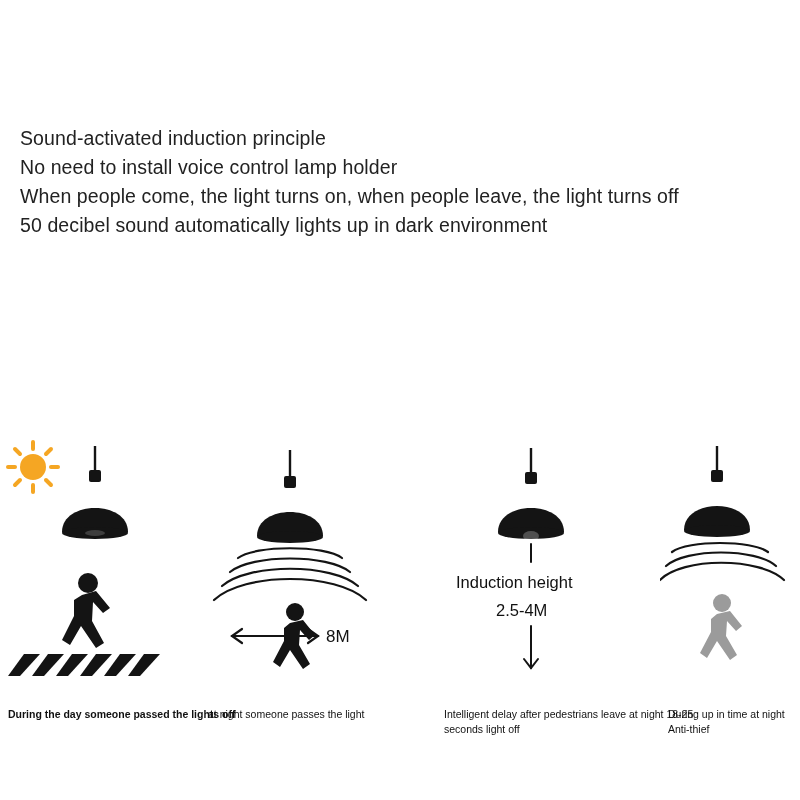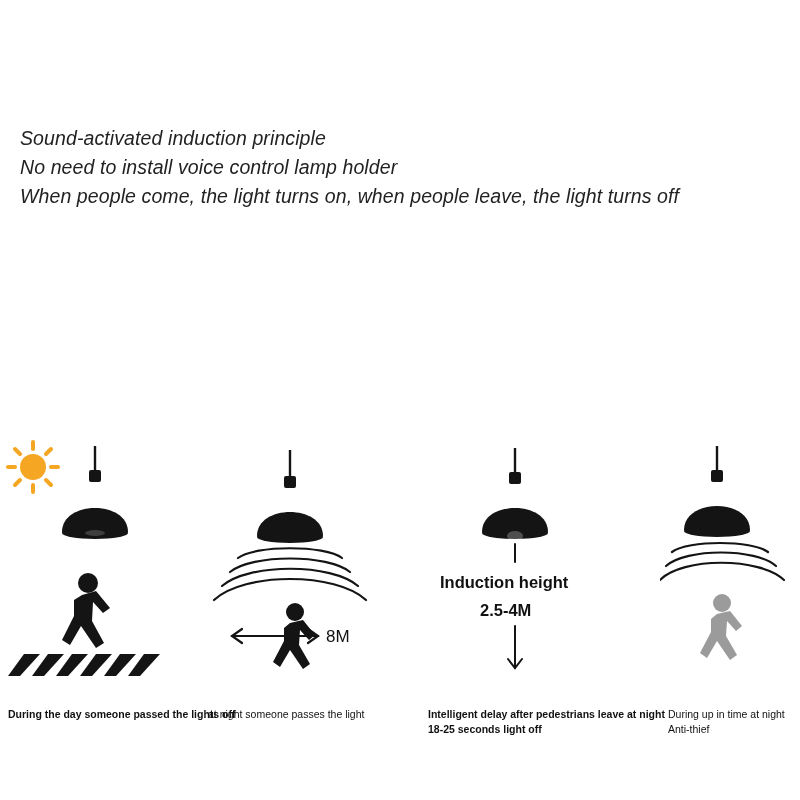--- a/index.html
+++ b/index.html
@@ -15,21 +15,20 @@
     color: #1a1a1a;
     overflow: hidden;
   }
 
   
   #headline {
     position: absolute;
     left: 20px;
     top: 124px;
     width: 770px;
-    font-style: italic;
   }
   #headline .line {
     font-size: 19.5px;
     line-height: 29px;
     color: #222222;
     white-space: nowrap;
     letter-spacing: 0.1px;
   }
 
   
@@ -41,21 +40,21 @@
     height: 320px;
   }
   .panel {
     position: absolute;
     top: 0;
     width: 200px;
     height: 320px;
   }
   .panel-1 { left: 0px; font-weight: bold; }
   .panel-2 { left: 200px; }
-  .panel-3 { left: 420px; font-weight: bold; }
+  .panel-3 { left: 436px; }
   .panel-4 { left: 660px; }
 
   .panel .art {
     position: absolute;
     left: 0; top: 0;
     width: 200px;
     height: 250px;
   }
   .panel .caption {
     position: absolute;
@@ -71,20 +70,21 @@
 
   .svgbox { display: block; }
 </style>
 </head>
 <body>
 
 <div id="headline">
   <div class="line">Sound-activated induction principle</div>
   <div class="line">No need to install voice control lamp holder</div>
   <div class="line">When people come, the light turns on, when people leave, the light turns off</div>
+  <div class="line">50 decibel sound automatically lights up in dark environment</div>
 </div>
 
 <div id="panels">
 
   <div class="panel panel-1">
     <div class="art">
       <svg class="svgbox" width="200" height="250" viewBox="0 0 200 250" xmlns="http://www.w3.org/2000/svg">
 
         <g>
           <circle cx="33" cy="27" r="13" fill="#f5a623"></circle>

